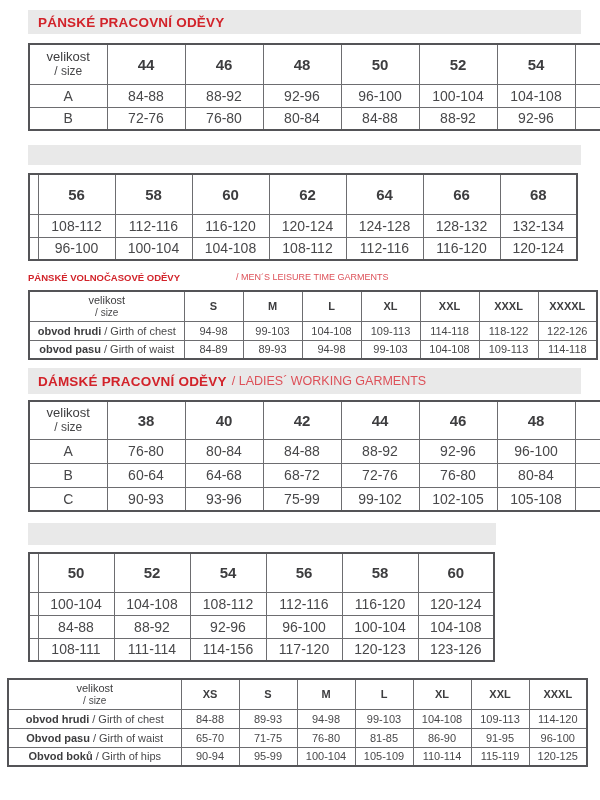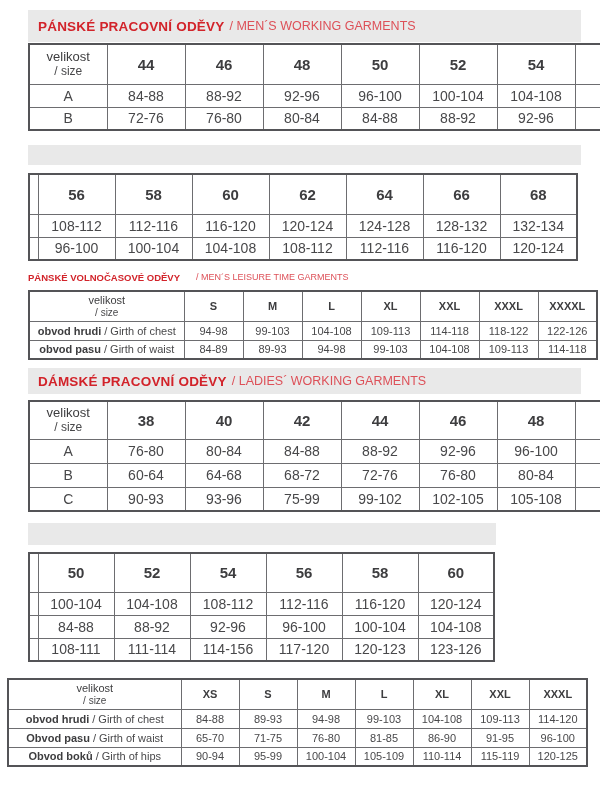--- a/index.html
+++ b/index.html
@@ -10,21 +10,21 @@
     position:relative;
     overflow:hidden;
     color:#404042;
   }
   .abs { position:absolute; }
 
   
   .titlebar { background:#e9e9e9; display:flex; align-items:center; padding-left:10px; }
   .t-cz { color:#d2232a; font-weight:bold; font-size:13.5px; letter-spacing:.2px; white-space:nowrap; }
   .t-en { color:#dd5058; font-size:12.5px; margin-left:5px; white-space:nowrap; }
-  .smalltitle { display:flex; align-items:center; }
+  .smalltitle { display:flex; align-items:center;gap:40px; }
   .st-cz { color:#d2232a; font-weight:bold; font-size:9.5px; white-space:nowrap; }
   .st-en { color:#dd5058; font-size:9px; margin-left:16px; white-space:nowrap; }
 
   .graybar { background:#e9e9e9; }
 
   
   .tbl-wrap { overflow:hidden; }
   table { border-collapse:collapse; table-layout:fixed; border:2px solid #545457; }
   th, td { border:1px solid #6d6d70; text-align:center; vertical-align:middle; padding:0; overflow:hidden; }
 
@@ -45,23 +45,22 @@
   .rl-en { font-weight:normal; color:#48484a; margin-left:3px; }
 
   .vk-cz { font-size:13px; font-weight:normal; color:#3d3d3f; line-height:1.15; }
   .vk-en { font-size:12px; font-weight:normal; color:#48484a; line-height:1.15; }
   .small .vk-cz { font-size:11px; }
   .small .vk-en { font-size:10px; }
 </style>
 </head>
 <body>
 
-<div class="abs titlebar" style="left:28px; top:10px; width:553px; height:32px;">
+<div class="abs titlebar" style="left:28px; top:10px; width:553px; height:24px;">
   <span class="t-cz">PÁNSKÉ PRACOVNÍ ODĚVY</span>
-  <span class="t-en">/ MEN´S WORKING GARMENTS</span>
 </div>
 
 <div class="abs tbl-wrap" style="left:28px; top:43px; width:572px; height:90px;">
   <table class="big" style="width:591px;">
     <colgroup>
         <col style="width:78px">
         <col style="width:78px">
         <col style="width:78px">
         <col style="width:78px">
         <col style="width:78px">

